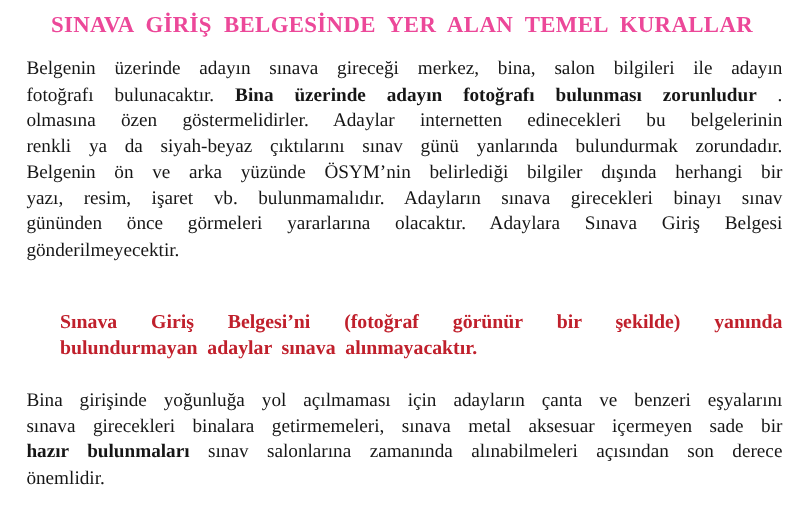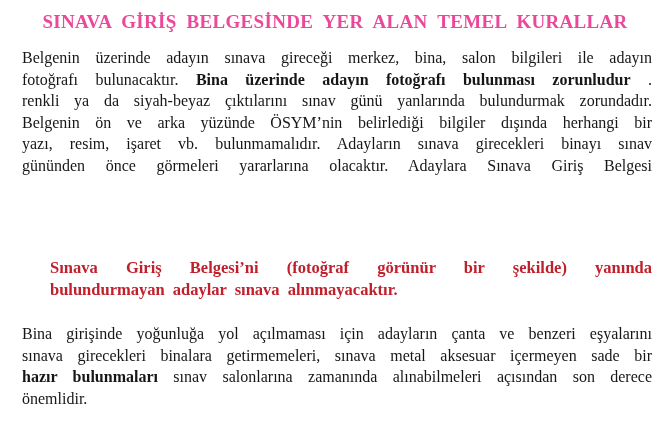--- a/index.html
+++ b/index.html
@@ -54,24 +54,26 @@
 </style>
 </head>
 <body style="background: rgb(255, 255, 255);">
 
 <div class="page">
   <div class="doc-title" style="color: #ec4899;">SINAVA GİRİŞ BELGESİNDE YER ALAN TEMEL KURALLAR</div>
   <div>
       <div class="paragraph p0" style="color: rgb(22, 22, 22);">
         <div class="line"><span class="seg">Belgenin üzerinde adayın sınava gireceği merkez, bina, salon bilgileri ile adayın</span> </div>
         <div class="line"><span class="seg">fotoğrafı bulunacaktır. </span> <span class="seg bold">Bina üzerinde adayın fotoğrafı bulunması zorunludur</span> <span class="seg">.</span> </div>
+        <div class="line"><span class="seg">olmasına özen göstermelidirler. Adaylar internetten edinecekleri bu belgelerinin</span> </div>
         <div class="line"><span class="seg">renkli ya da siyah-beyaz çıktılarını sınav günü yanlarında bulundurmak zorundadır.</span> </div>
         <div class="line"><span class="seg">Belgenin ön ve arka yüzünde ÖSYM’nin belirlediği bilgiler dışında herhangi bir</span> </div>
         <div class="line"><span class="seg">yazı, resim, işaret vb. bulunmamalıdır. Adayların sınava girecekleri binayı sınav</span> </div>
         <div class="line"><span class="seg">gününden önce görmeleri yararlarına olacaktır. Adaylara Sınava Giriş Belgesi</span> </div>
+        <div class="line last"><span class="seg">gönderilmeyecektir.</span> </div>
       </div>
       <div class="paragraph p1" style="color: rgb(192, 32, 44); margin-left: 28px;">
         <div class="line"><span class="seg bold">Sınava Giriş Belgesi’ni (fotoğraf görünür bir şekilde) yanında</span> </div>
         <div class="line last wide"><span class="seg bold">bulundurmayan adaylar sınava alınmayacaktır.</span> </div>
       </div>
       <div class="paragraph p2" style="color: rgb(22, 22, 22);">
         <div class="line"><span class="seg">Bina girişinde yoğunluğa yol açılmaması için adayların çanta ve benzeri eşyalarını</span> </div>
         <div class="line"><span class="seg">sınava girecekleri binalara getirmemeleri, sınava metal aksesuar içermeyen sade bir</span> </div>
         <div class="line"><span class="seg bold">hazır bulunmaları </span> <span class="seg">sınav salonlarına zamanında alınabilmeleri açısından son derece</span> </div>
         <div class="line last"><span class="seg">önemlidir.</span> </div>

